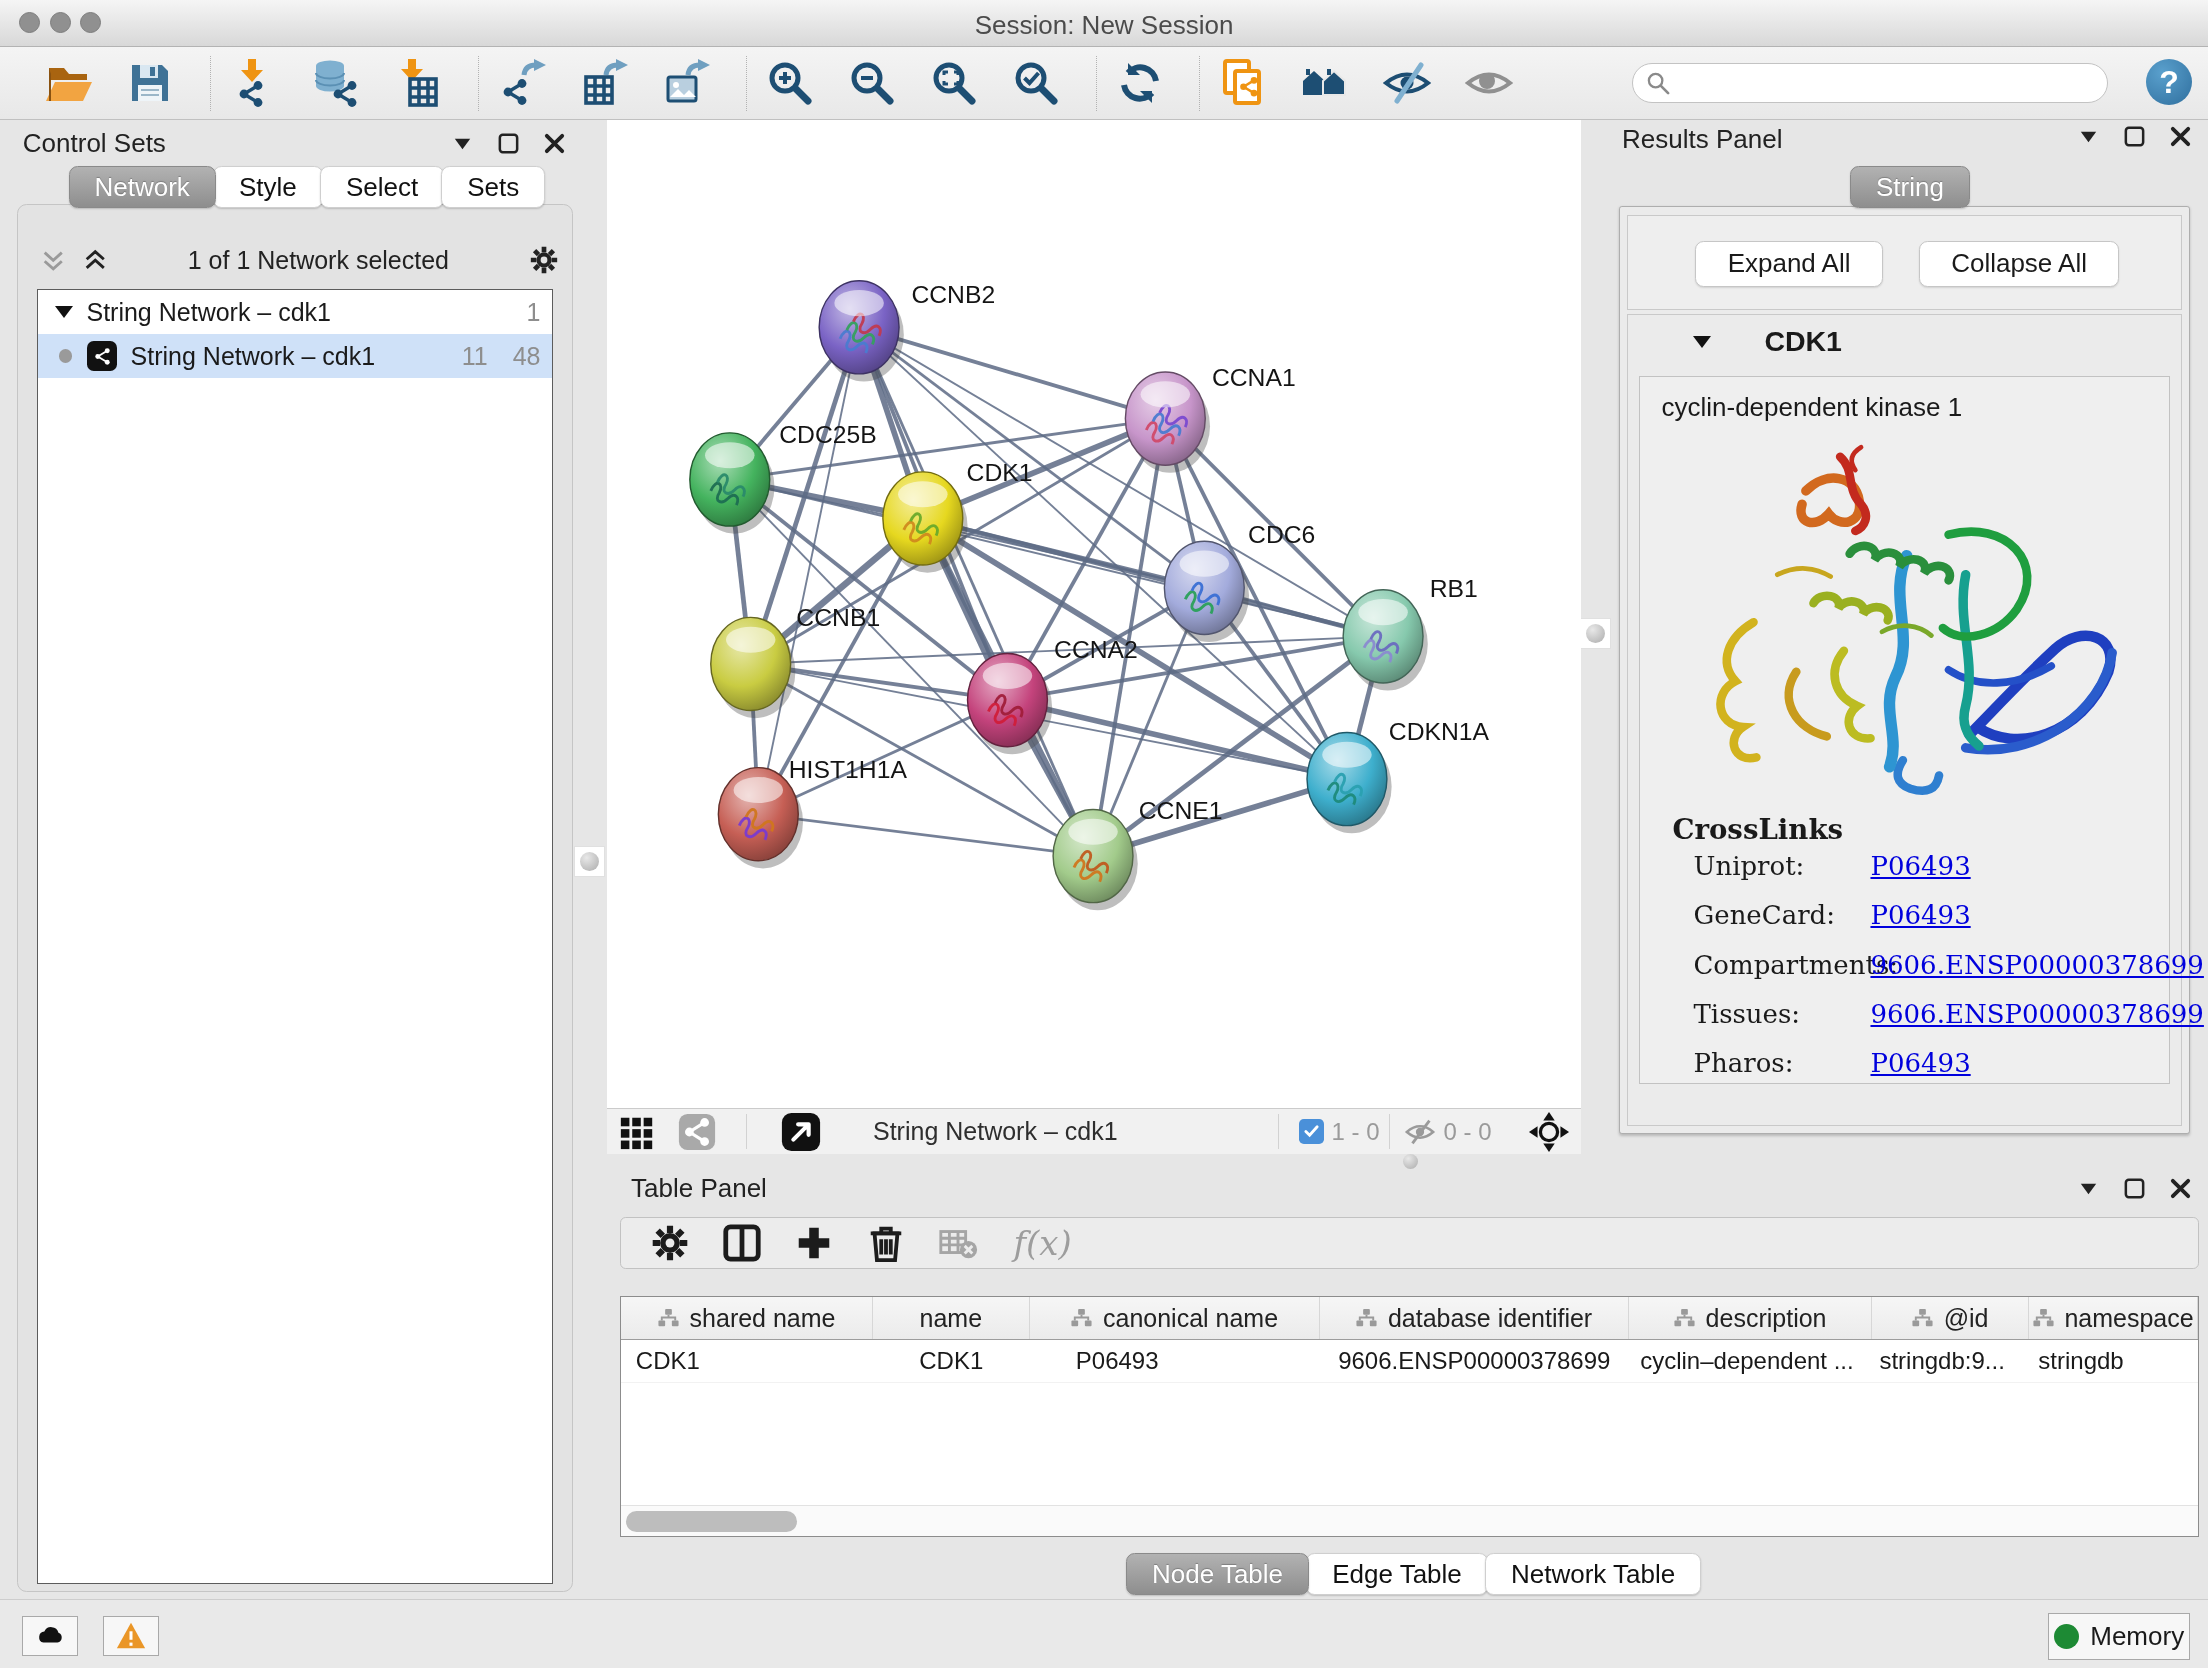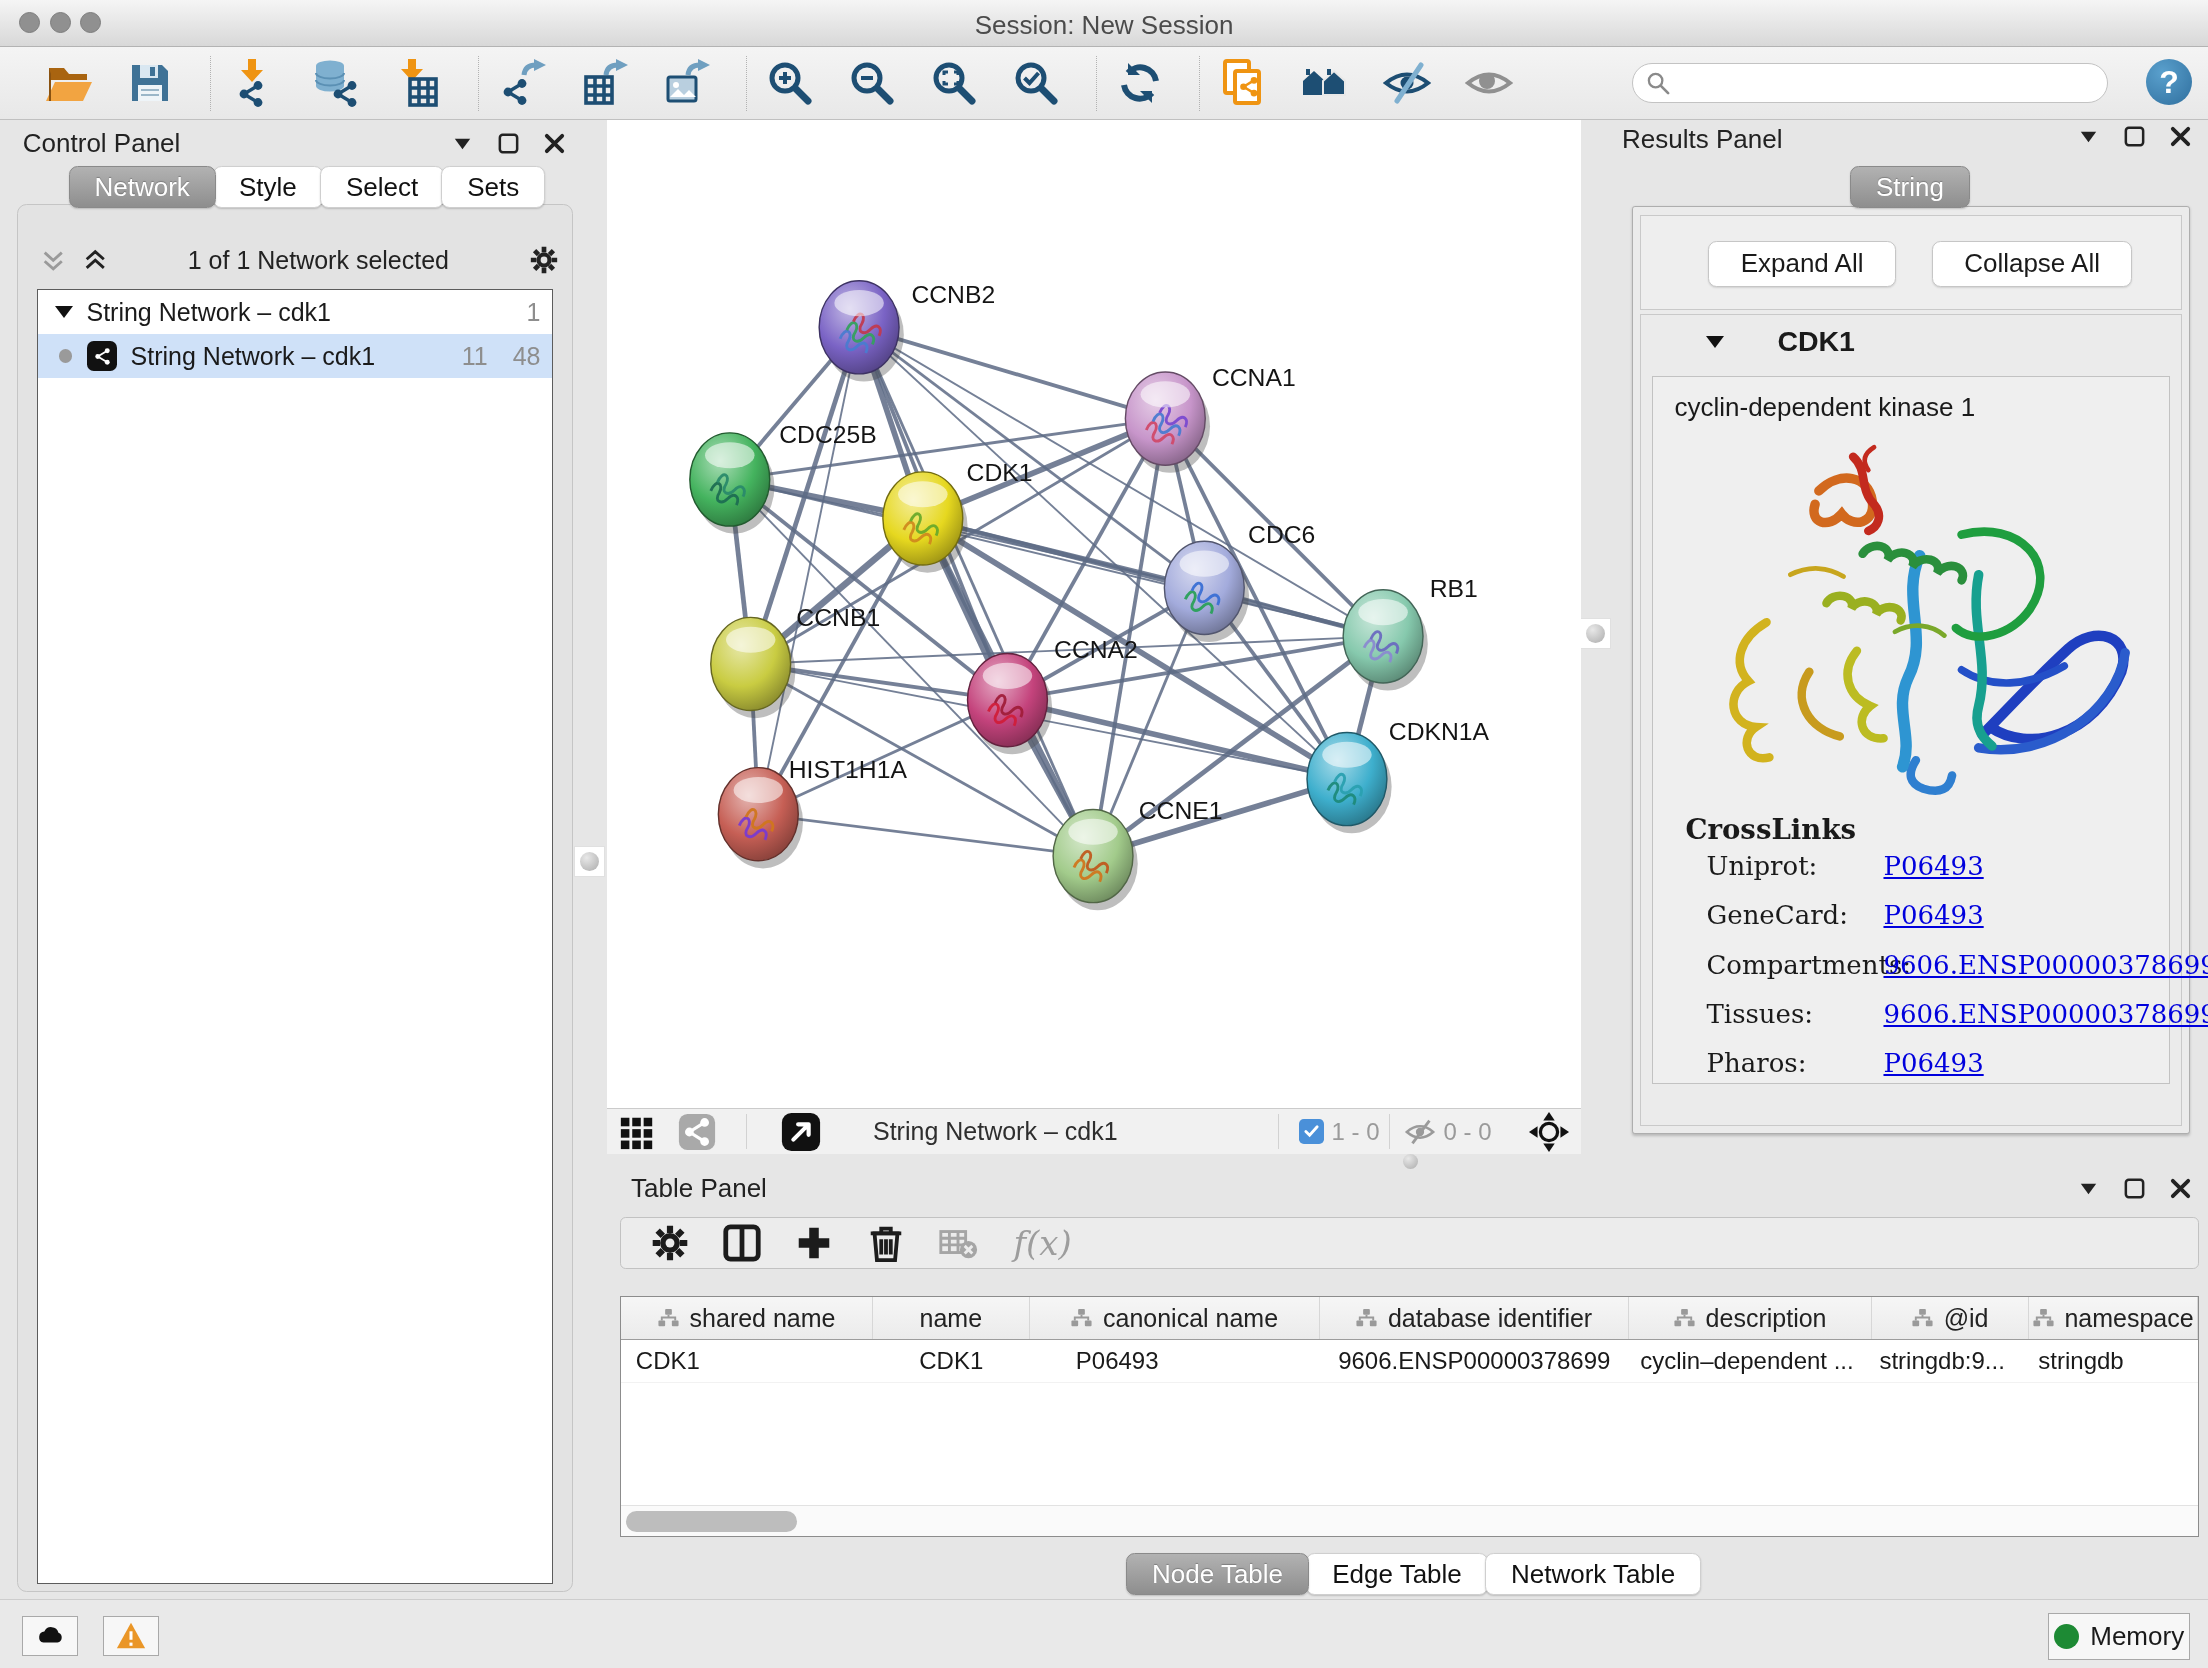--- a/index.html
+++ b/index.html
@@ -66,21 +66,21 @@
   
   .split-handle{position:absolute;width:28.5px;height:28.5px;background:#fff;border:1px solid #e0e0e0;
     display:flex;align-items:center;justify-content:center;}
   .split-handle i{display:block;width:19px;height:19px;border-radius:50%;
     background:radial-gradient(circle at 35% 30%,#e8e8e8,#ababab);}
   
   #results-panel{position:absolute;left:1607px;top:124px;width:601px;height:1014px;}
   .rp-header{display:flex;align-items:flex-start;justify-content:space-between;padding:0 15px;height:38px;}
   .rp-tab{position:absolute;left:243px;top:42px;z-index:3;}
   .rp-outer{position:absolute;left:12.4px;right:18px;top:82px;bottom:3.8px;background:#ebebeb;
-    border:1px solid #aeaeae;border-radius:2.9px;box-shadow:0 1.9px 2.9px rgba(0,0,0,.2);margin-left:13px;}
+    border:1px solid #aeaeae;border-radius:2.9px;box-shadow:0 1.9px 2.9px rgba(0,0,0,.2);}
   .rp-btnbox{position:absolute;left:6.7px;right:6.7px;top:7.6px;height:93px;border:1px solid #c9c9c9;background:#eee;}
   .rp-btn{position:absolute;top:25px;height:44px;background:#fff;border:1px solid #c6c6c6;border-radius:8.6px;
     font-size:26px;display:flex;align-items:center;justify-content:center;cursor:pointer;box-shadow:0 1px 1.9px rgba(0,0,0,.12);}
   .rp-entriesbox{position:absolute;left:6.7px;right:6.7px;top:107px;bottom:7.6px;border:1px solid #c9c9c9;background:#ebebeb;}
   .rp-genehdr{position:absolute;left:0;right:0;top:0;height:53px;display:flex;align-items:center;}
   .rp-genehdr .caret-down{margin-left:65px;}
   .rp-gene{font-size:28.5px;font-weight:bold;margin-left:40px;}
   .rp-content{position:absolute;left:11.4px;right:11.4px;top:61px;height:706px;border:1px solid #c2c2c2;background:#efefef;}
   .rp-desc{position:absolute;left:21px;top:15px;font-size:26px;}
   .rp-protein{position:absolute;left:23px;top:55px;}
@@ -306,21 +306,21 @@
       <circle cx="10" cy="10" r="7" fill="none" stroke="#8a8a8a" stroke-width="2.4"></circle>
       <path d="M15.5 15.5L23 23" stroke="#8a8a8a" stroke-width="2.8" stroke-linecap="round"></path>
     </svg>
     <input class="search-input" placeholder="" style="">
   </div>
   <div class="help-btn">?</div>
 </div>
 
 <div id="control-panel">
   <div class="cp-header">
-    <span class="panel-title">Control Panel</span>
+    <span class="panel-title">Control Sets</span>
     <span class="panel-ctl">
       <svg viewBox="0 0 26 26">
           <path d="M5 8h16l-8 11z" fill="#222"></path>
         </svg>
       <svg viewBox="0 0 26 26">
           <rect x="4" y="4" width="18" height="18" rx="3" fill="none" stroke="#222" stroke-width="2.6"></rect>
         </svg>
       <svg viewBox="0 0 26 26">
           <path d="M5 5L21 21M21 5L5 21" stroke="#222" stroke-width="4" stroke-linecap="round"></path>
         </svg>

